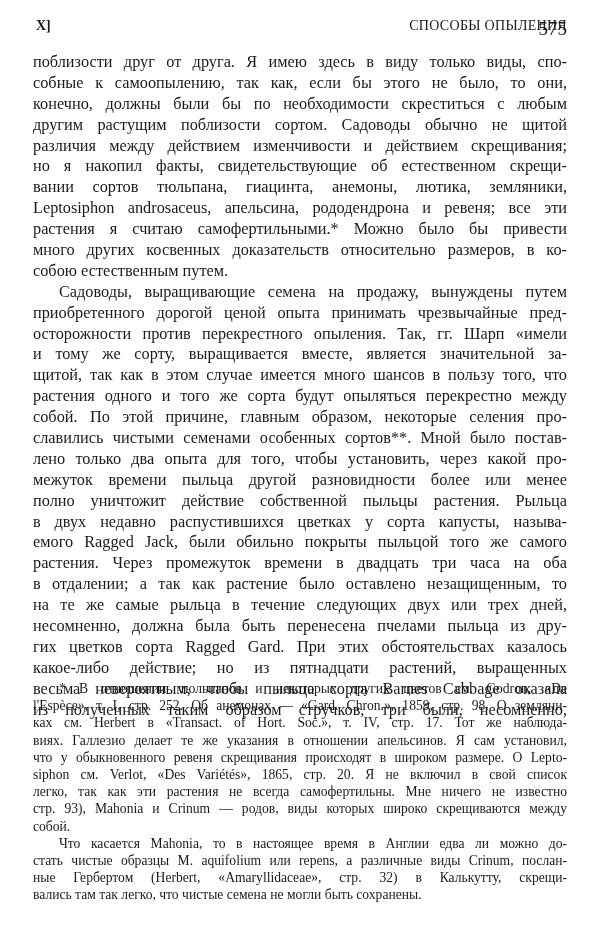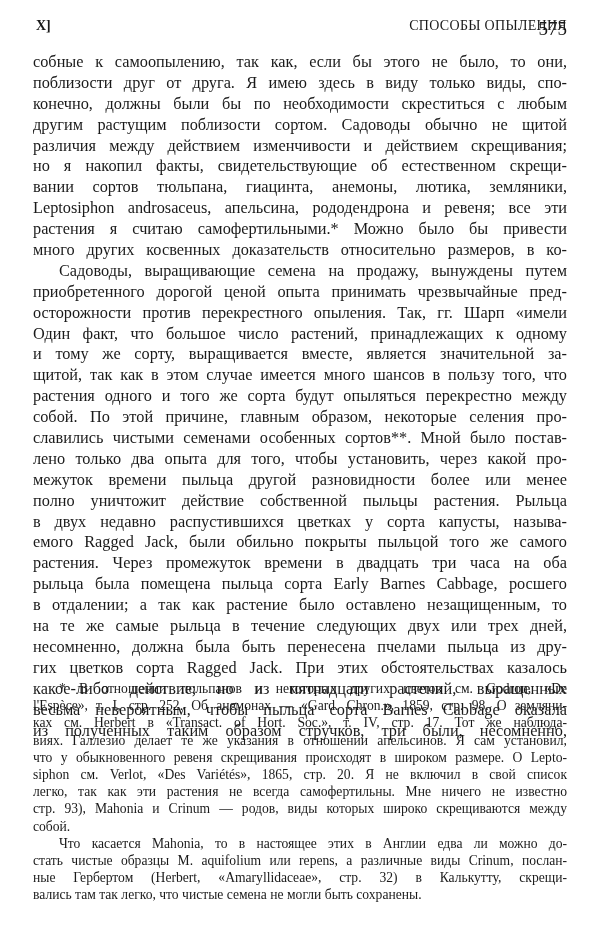--- a/index.html
+++ b/index.html
@@ -24,63 +24,62 @@
 </head>
 <body>
 
 <div class="header">
   <span class="ch">X]</span>
   <span class="title">СПОСОБЫ ОПЫЛЕНИЯ</span>
   <span class="pg">575</span>
 </div>
 
 <div class="body">
+  <span class="ln">поблизости друг от друга. Я имею здесь в виду только виды, спо-</span>
   <span class="ln">собные к самоопылению, так как, если бы этого не было, то они,</span>
-  <span class="ln">поблизости друг от друга. Я имею здесь в виду только виды, спо-</span>
   <span class="ln">конечно, должны были бы по необходимости скреститься с любым</span>
   <span class="ln">другим растущим поблизости сортом. Садоводы обычно не щитой</span>
   <span class="ln">различия между действием изменчивости и действием скрещивания;</span>
   <span class="ln">но я накопил факты, свидетельствующие об естественном скрещи-</span>
   <span class="ln">вании сортов тюльпана, гиацинта, анемоны, лютика, земляники,</span>
   <span class="ln">Leptosiphon androsaceus, апельсина, рододендрона и ревеня; все эти</span>
   <span class="ln">растения я считаю самофертильными.* Можно было бы привести</span>
   <span class="ln">много других косвенных доказательств относительно размеров, в ко-</span>
+  <span class="ln last">собою естественным путем.</span>
   <span class="ln ind">Садоводы, выращивающие семена на продажу, вынуждены путем</span>
   <span class="ln">приобретенного дорогой ценой опыта принимать чрезвычайные пред-</span>
   <span class="ln">осторожности против перекрестного опыления. Так, гг. Шарп «имели</span>
-  <span class="ln">Один факт, что большое число растений, принадлежащих к одному</span>
   <span class="ln">и тому же сорту, выращивается вместе, является значительной за-</span>
   <span class="ln">щитой, так как в этом случае имеется много шансов в пользу того, что</span>
   <span class="ln">растения одного и того же сорта будут опыляться перекрестно между</span>
   <span class="ln">собой. По этой причине, главным образом, некоторые селения про-</span>
   <span class="ln">славились чистыми семенами особенных сортов**. Мной было постав-</span>
   <span class="ln">лено только два опыта для того, чтобы установить, через какой про-</span>
   <span class="ln">межуток времени пыльца другой разновидности более или менее</span>
   <span class="ln">полно уничтожит действие собственной пыльцы растения. Рыльца</span>
   <span class="ln">в двух недавно распустившихся цветках у сорта капусты, называ-</span>
   <span class="ln">емого Ragged Jack, были обильно покрыты пыльцой того же самого</span>
   <span class="ln">растения. Через промежуток времени в двадцать три часа на оба</span>
-  <span class="ln">рыльца была помещена пыльца сорта Early Barnes Cabbage, росшего</span>
   <span class="ln">в отдалении; а так как растение было оставлено незащищенным, то</span>
   <span class="ln">на те же самые рыльца в течение следующих двух или трех дней,</span>
   <span class="ln">несомненно, должна была быть перенесена пчелами пыльца из дру-</span>
-  <span class="ln">гих цветков сорта Ragged Jack. При этих обстоятельствах казалось</span>
+  <span class="ln">гих цветков сорта Ragged Gard. При этих обстоятельствах казалось</span>
   <span class="ln">какое-либо действие; но из пятнадцати растений, выращенных</span>
   <span class="ln">весьма невероятным, чтобы пыльца сорта Barnes Cabbage оказала</span>
   <span class="ln">из полученных таким образом стручков, три были, несомненно,</span>
 </div>
 
 <div class="notes">
   <span class="fn ind">* В отношении тюльпанов и некоторых других цветов см. Godron, «De</span>
   <span class="fn">l'Espèce», т. I, стр. 252. Об анемонах — «Gard. Chron.», 1859, стр. 98. О земляни-</span>
   <span class="fn">ках см. Herbert в «Transact. of Hort. Soc.», т. IV, стр. 17. Тот же наблюда-</span>
   <span class="fn">виях. Галлезио делает те же указания в отношении апельсинов. Я сам установил,</span>
   <span class="fn">что у обыкновенного ревеня скрещивания происходят в широком размере. О Lepto-</span>
   <span class="fn">siphon см. Verlot, «Des Variétés», 1865, стр. 20. Я не включил в свой список</span>
   <span class="fn">легко, так как эти растения не всегда самофертильны. Мне ничего не известно</span>
   <span class="fn">стр. 93), Mahonia и Crinum — родов, виды которых широко скрещиваются между</span>
   <span class="fn last">собой.</span>
-  <span class="fn ind">Что касается Mahonia, то в настоящее этих в Англии едва ли можно до-</span>
+  <span class="fn ind">Что касается Mahonia, то в настоящее время в Англии едва ли можно до-</span>
   <span class="fn">стать чистые образцы M. aquifolium или repens, а различные виды Crinum, послан-</span>
   <span class="fn">ные Гербертом (Herbert, «Amaryllidaceae», стр. 32) в Калькутту, скрещи-</span>
   <span class="fn last">вались там так легко, что чистые семена не могли быть сохранены.</span>
 
 </div>
 
 </body></html>

